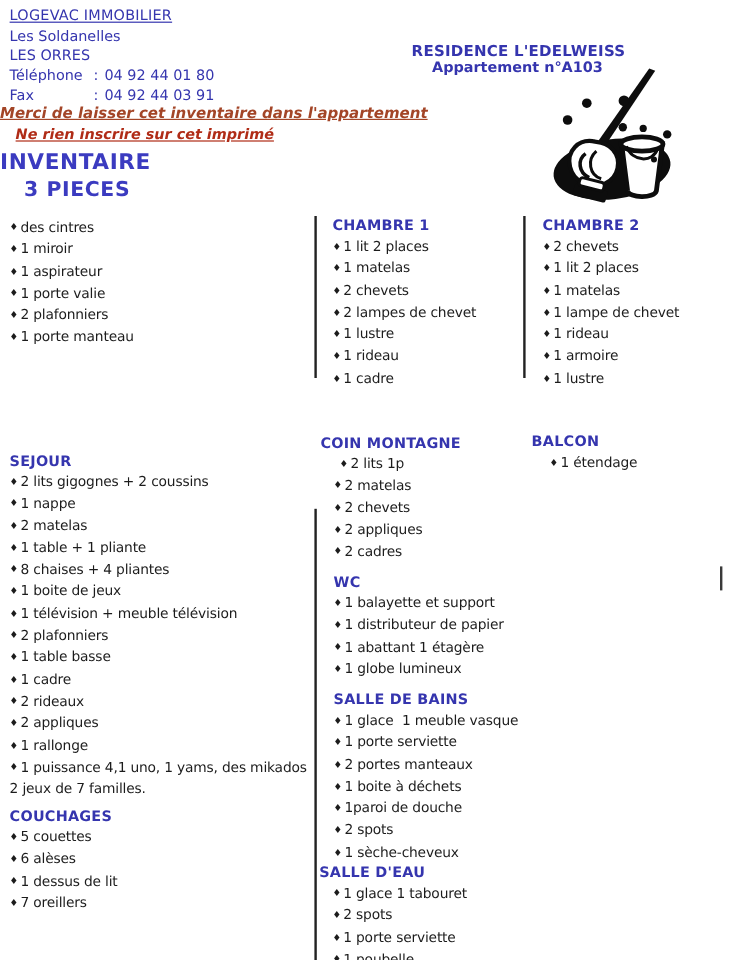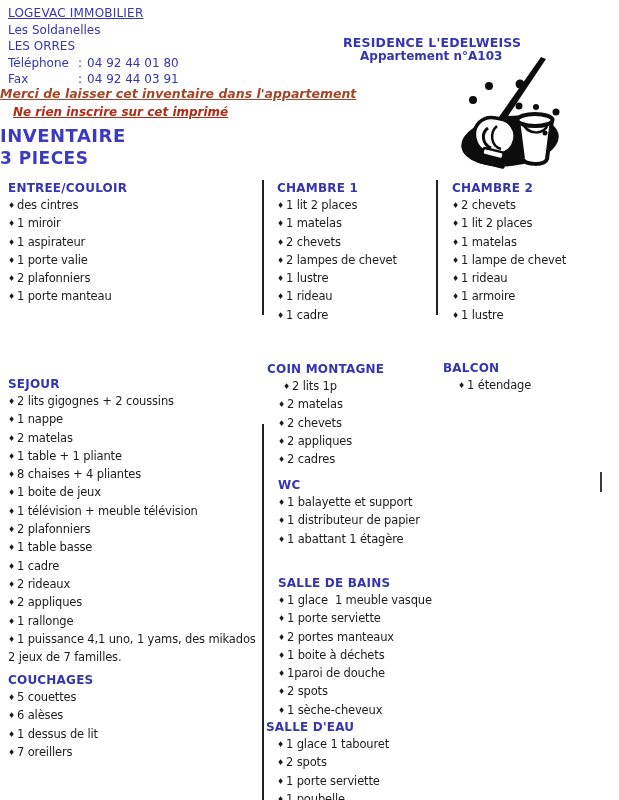--- a/index.html
+++ b/index.html
@@ -15,21 +15,21 @@
   .info-row .info-label{display:inline-block;width:70px;}
   .info-row .sep{display:inline-block;margin-right:5px;}
   .residence{position:absolute;left:343px;top:7px;color:var(--blue);font-size:12.5px;font-weight:bold;letter-spacing:.2px;margin-top:28px;}
   .apartment{position:absolute;left:360px;top:49px;color:var(--blue);font-size:12px;font-weight:bold;}
   
   .center-col{position:absolute;left:0;top:85px;width:544px;text-align:left;}
   .notice{font-style:italic;font-weight:bold;text-decoration:underline;font-size:12.5px;line-height:18px;}
   .notice-1{color:var(--red1);}
   .notice-2{color:var(--red2);font-size:12px;padding-left:13px;}
   .doc-title{color:var(--titleblue);font-weight:bold;font-size:18px;line-height:23px;margin-top:3px;letter-spacing:.5px;}
-  .doc-subtitle{color:var(--titleblue);font-weight:bold;font-size:17px;line-height:22px;letter-spacing:.5px;}
+  .doc-subtitle{color:var(--titleblue);font-weight:bold;font-size:17px;line-height:22px;letter-spacing:.5px;margin-left:20px;}
   
   .clipart{position:absolute;left:446px;top:56px;}
   
   .section{position:absolute;color:var(--ink);}
   .sec-title{color:var(--blue);font-size:12px;font-weight:bold;line-height:14px;margin-bottom:2px;letter-spacing:.2px;}
   ul.items{list-style:none;margin:0;padding:0;font-size:11.5px;letter-spacing:-0.15px;}
   ul.items li{line-height:16.3px;white-space:pre-wrap;}
   ul.items .blt{font-size:8px;position:relative;top:-1px;margin-right:2px;}
   #sec-entree{left:8px;top:181px;width:250px;}
   #sec-chambre1{left:277px;top:181px;width:152px;}
@@ -91,21 +91,20 @@
     </g>
     <circle cx="43" cy="30" r="4" fill="#0d0d0d"></circle>
     <circle cx="74" cy="28" r="4.5" fill="#0d0d0d"></circle>
     <circle cx="27" cy="44" r="4" fill="#0d0d0d"></circle>
     <circle cx="73" cy="50" r="3.5" fill="#0d0d0d"></circle>
     <circle cx="90" cy="51" r="3" fill="#0d0d0d"></circle>
     <circle cx="110" cy="56" r="3.5" fill="#0d0d0d"></circle>
   </svg>
 
   <div class="section" id="sec-entree">
-    <div class="sec-title">ENTREE/COULOIR</div>
     <ul class="items">
         <li><span class="blt">♦</span>des cintres</li>
         <li><span class="blt">♦</span>1 miroir</li>
         <li><span class="blt">♦</span>1 aspirateur</li>
         <li><span class="blt">♦</span>1 porte valie</li>
         <li><span class="blt">♦</span>2 plafonniers</li>
         <li><span class="blt">♦</span>1 porte manteau</li>
       </ul>
   </div>
 
@@ -182,20 +181,21 @@
         <li><span class="blt">♦</span>1 étendage</li>
       </ul>
   </div>
 
   <div class="section" id="sec-wc">
     <div class="sec-title">WC</div>
     <ul class="items">
         <li><span class="blt">♦</span>1 balayette et support</li>
         <li><span class="blt">♦</span>1 distributeur de papier</li>
         <li><span class="blt">♦</span>1 abattant 1 étagère</li>
+        <li><span class="blt">♦</span>1 globe lumineux</li>
       </ul>
   </div>
 
   <div class="section" id="sec-sdb">
     <div class="sec-title">SALLE DE BAINS</div>
     <ul class="items">
         <li><span class="blt">♦</span>1 glace  1 meuble vasque</li>
         <li><span class="blt">♦</span>1 porte serviette</li>
         <li><span class="blt">♦</span>2 portes manteaux</li>
         <li><span class="blt">♦</span>1 boite à déchets</li>

